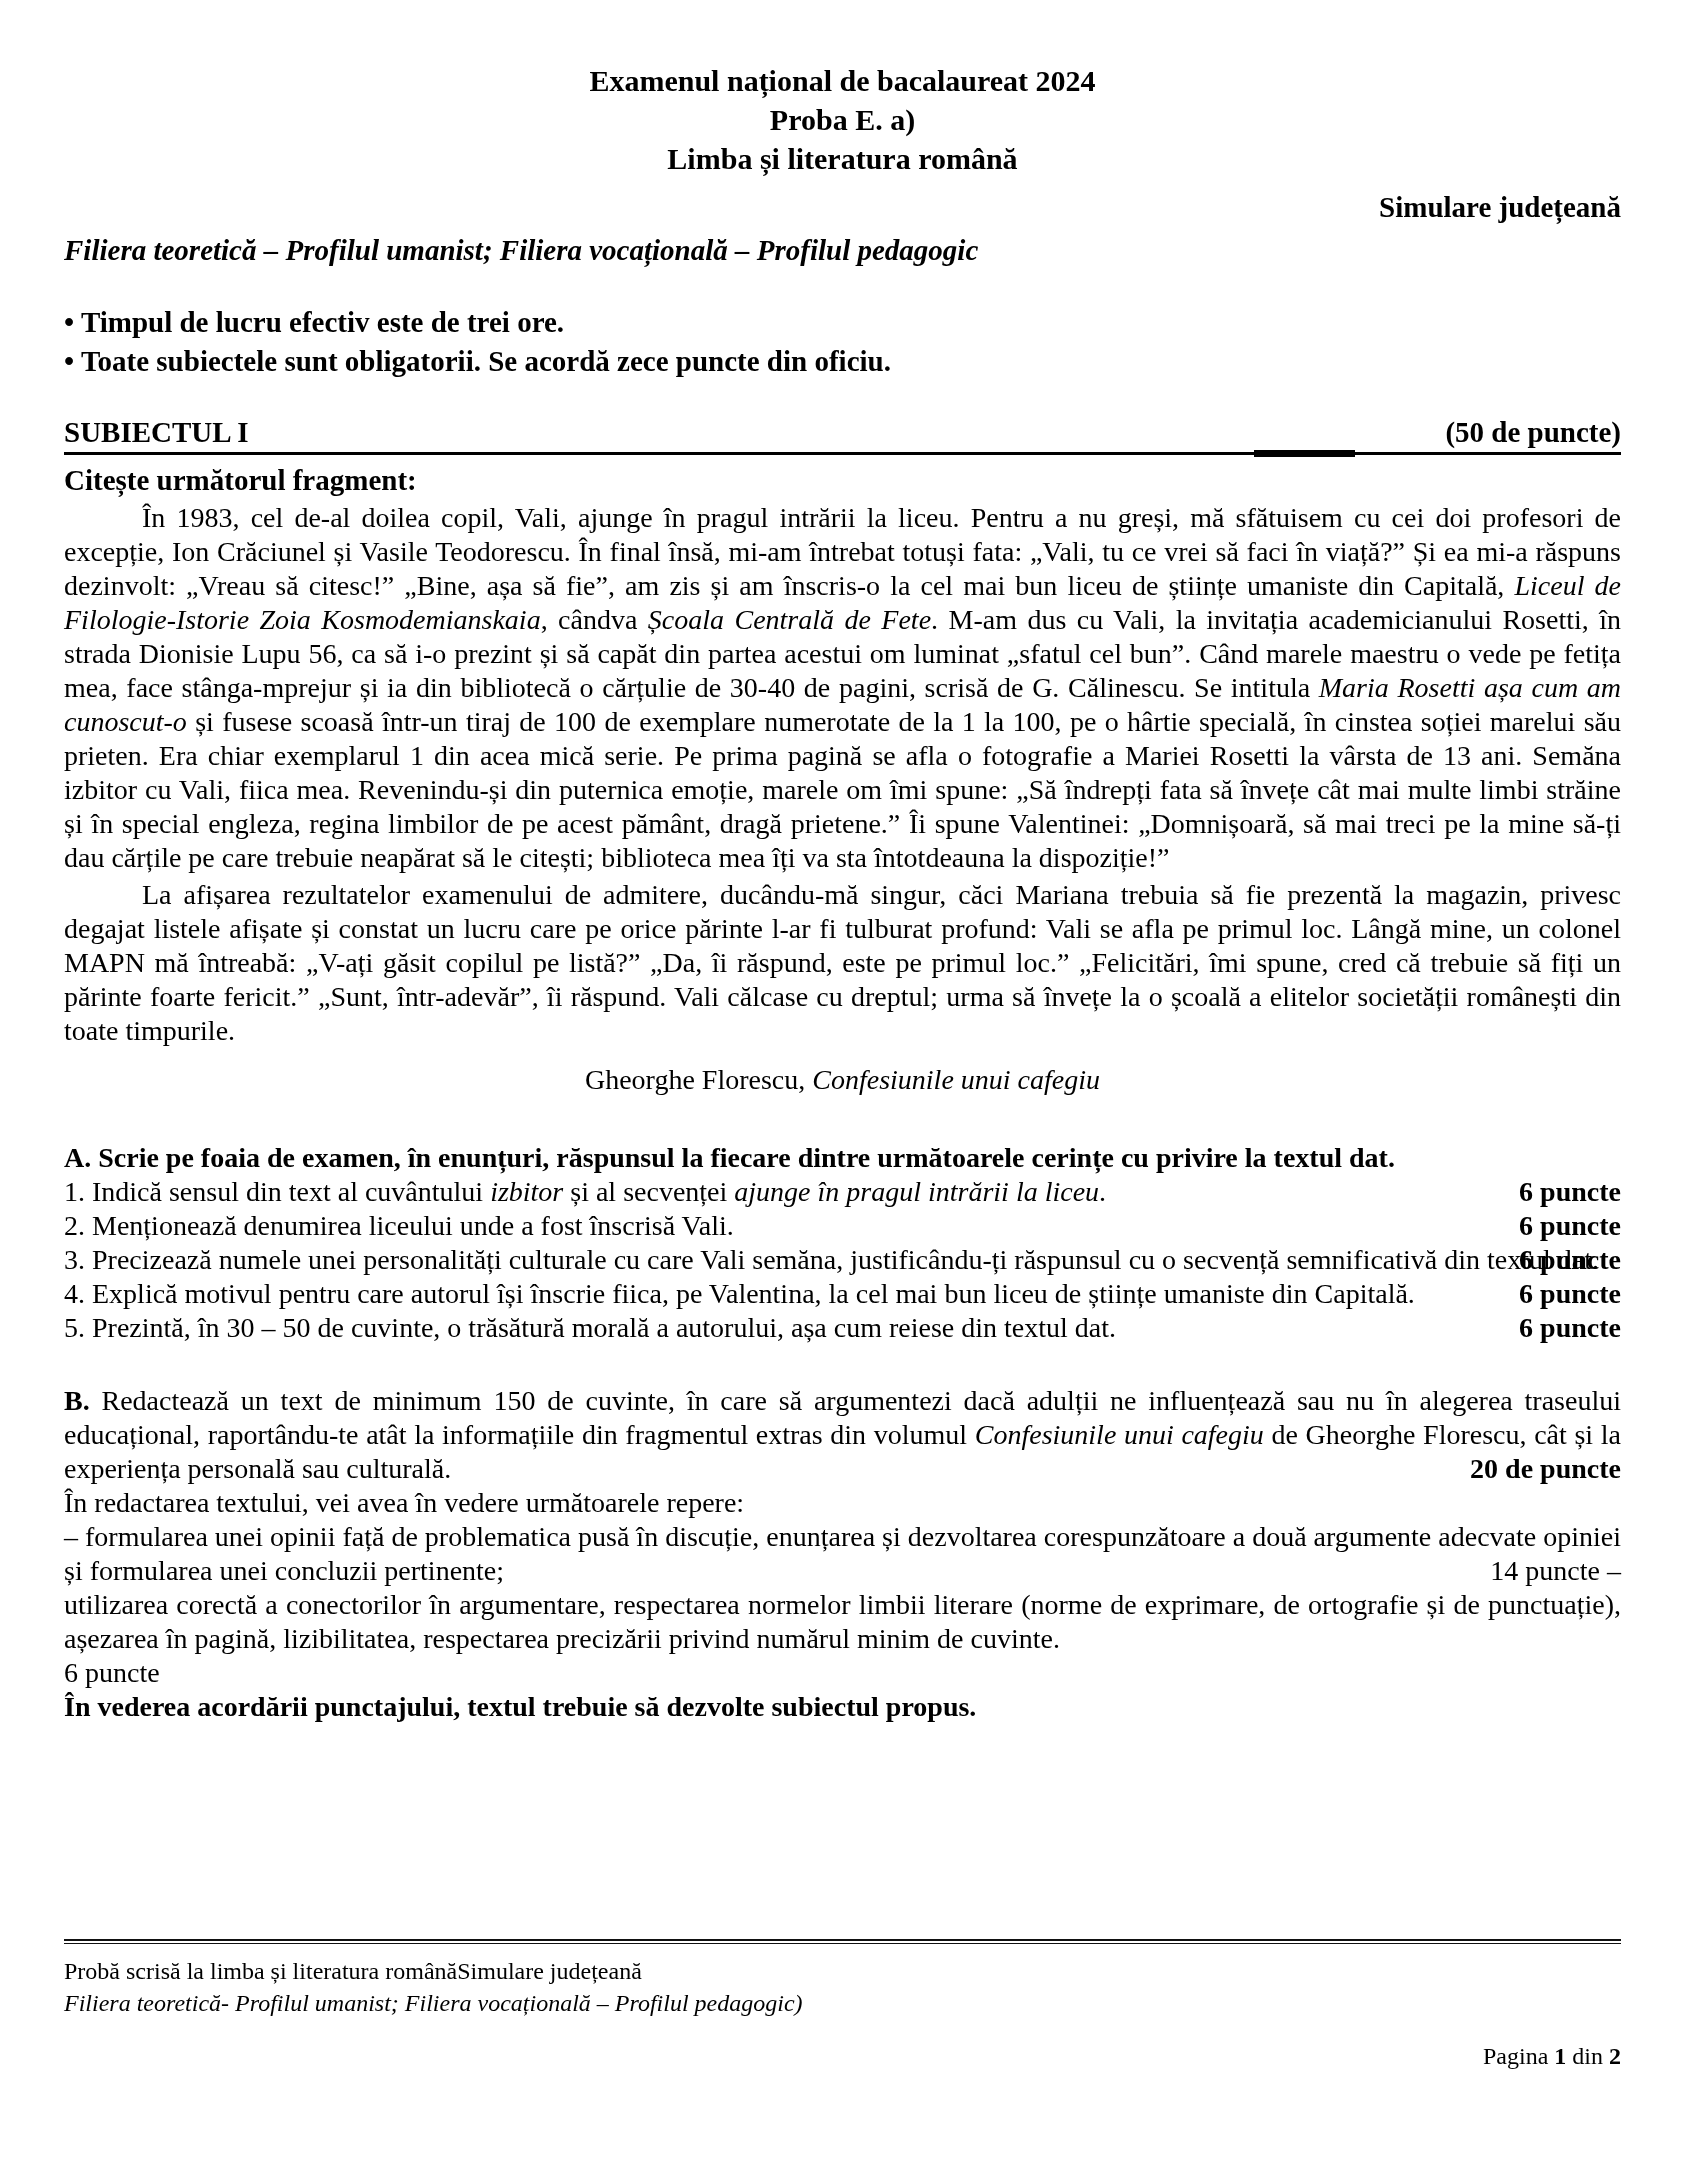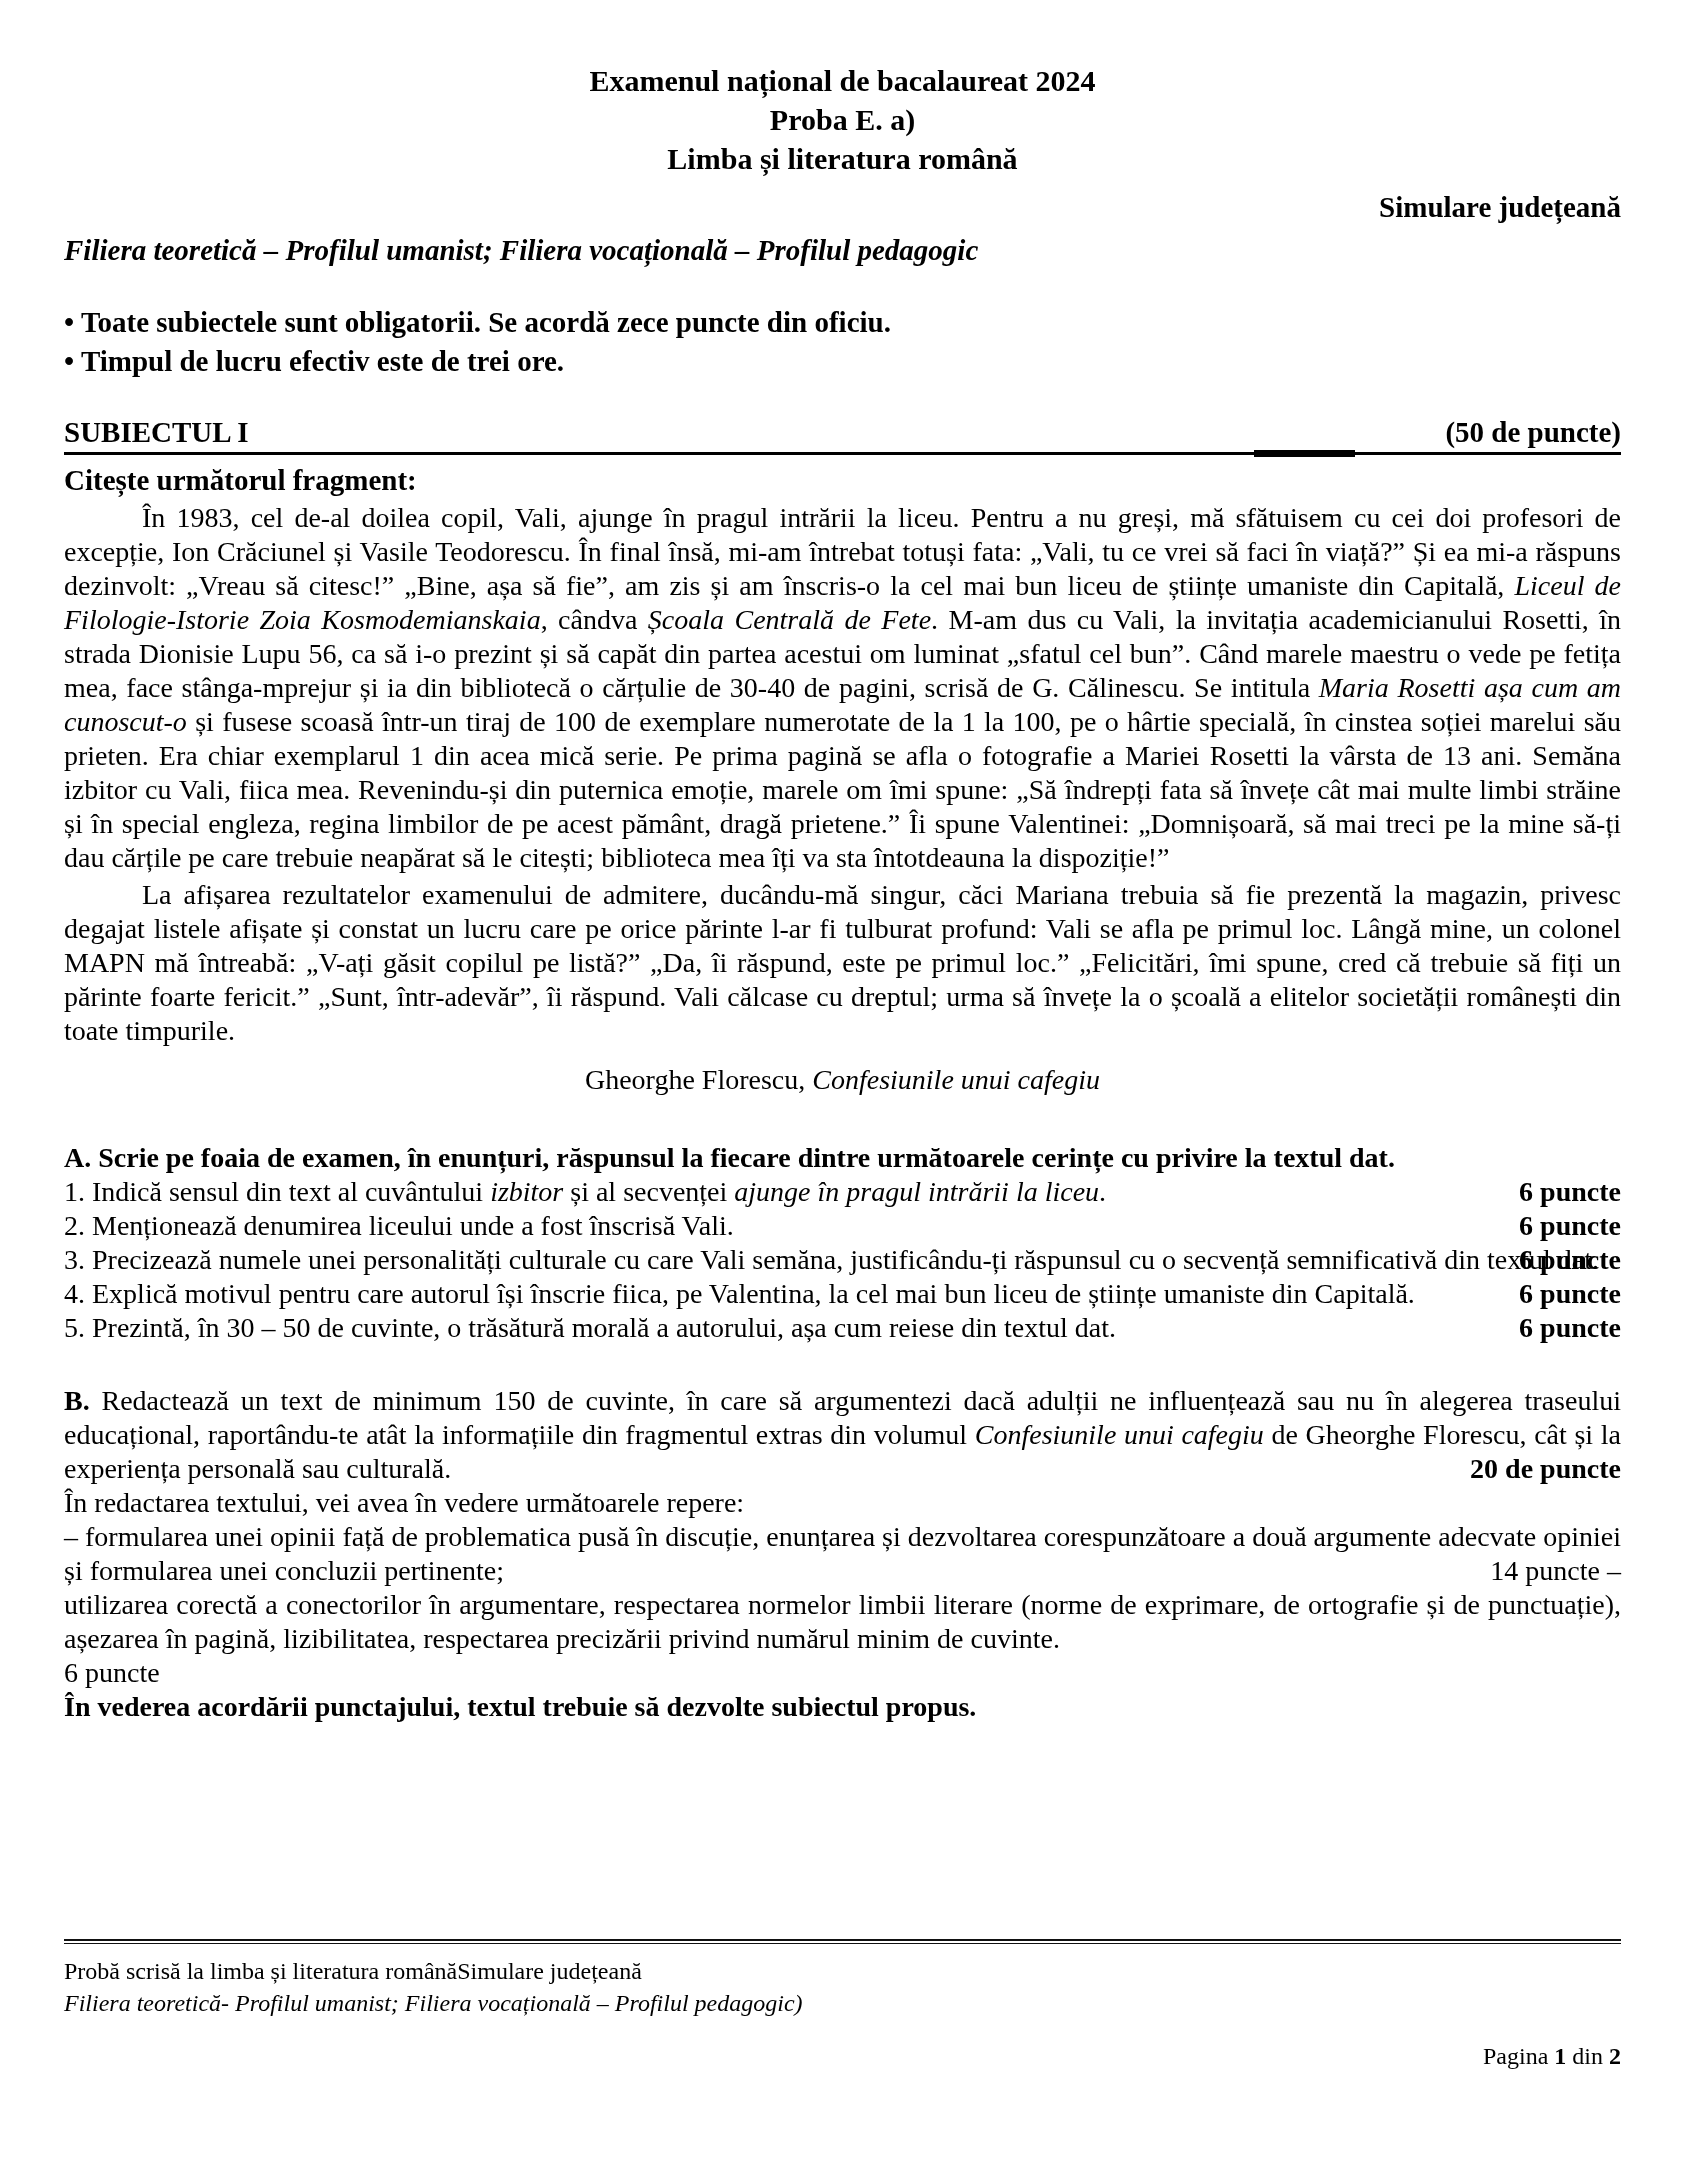--- a/index.html
+++ b/index.html
@@ -94,22 +94,22 @@
     <div>Examenul național de bacalaureat 2024</div>
     <div>Proba E. a)</div>
     <div>Limba și literatura română</div>
   </div>
 
   <div class="simulare">Simulare județeană</div>
 
   <div class="filiera-top">Filiera teoretică – Profilul umanist; Filiera vocațională – Profilul pedagogic</div>
 
   <div class="notes">
+    <div>• Timpul de lucru efectiv este de trei ore.</div>
     <div>• Toate subiectele sunt obligatorii. Se acordă zece puncte din oficiu.</div>
-    <div>• Timpul de lucru efectiv este de trei ore.</div>
   </div>
 
   <div class="subj-row">
     <span>SUBIECTUL I</span>
     <span>(50 de puncte)</span>
     <span class="thick-seg"></span>
   </div>
 
   <div class="lead">Citește următorul fragment:</div>
 

